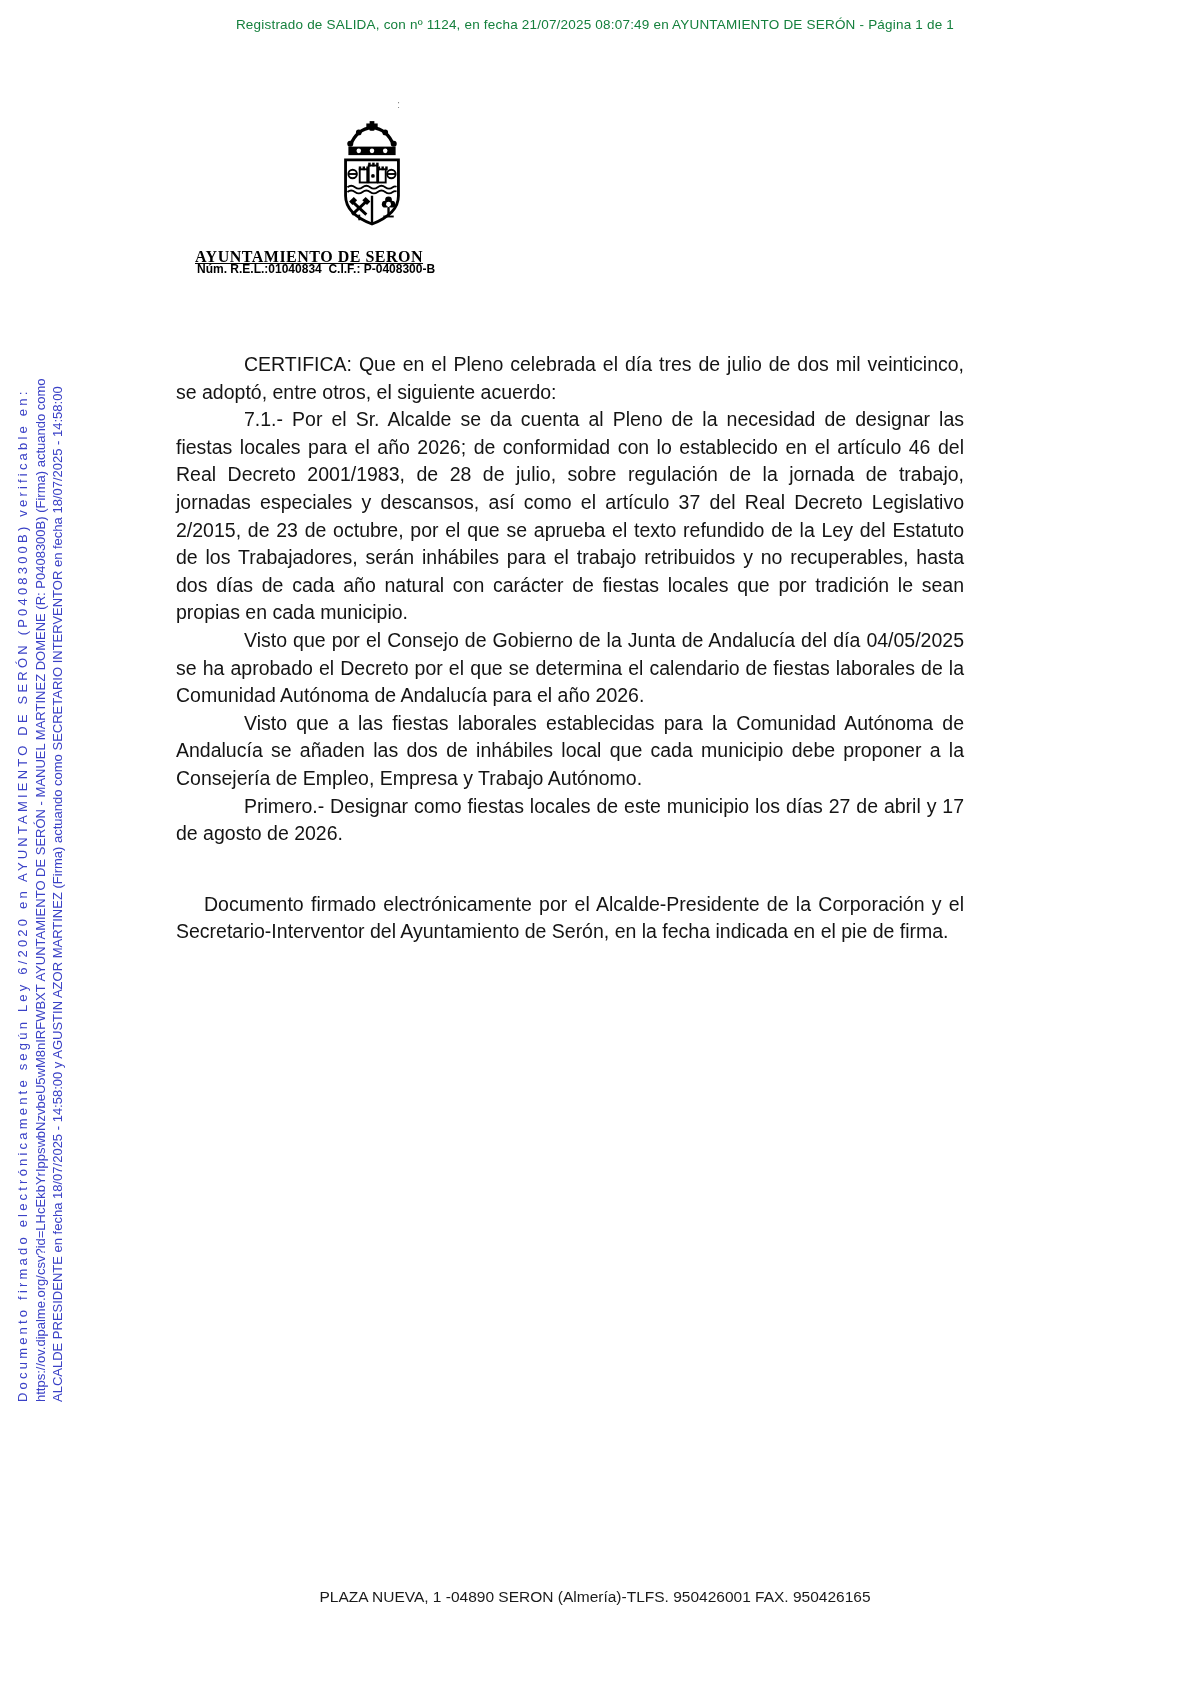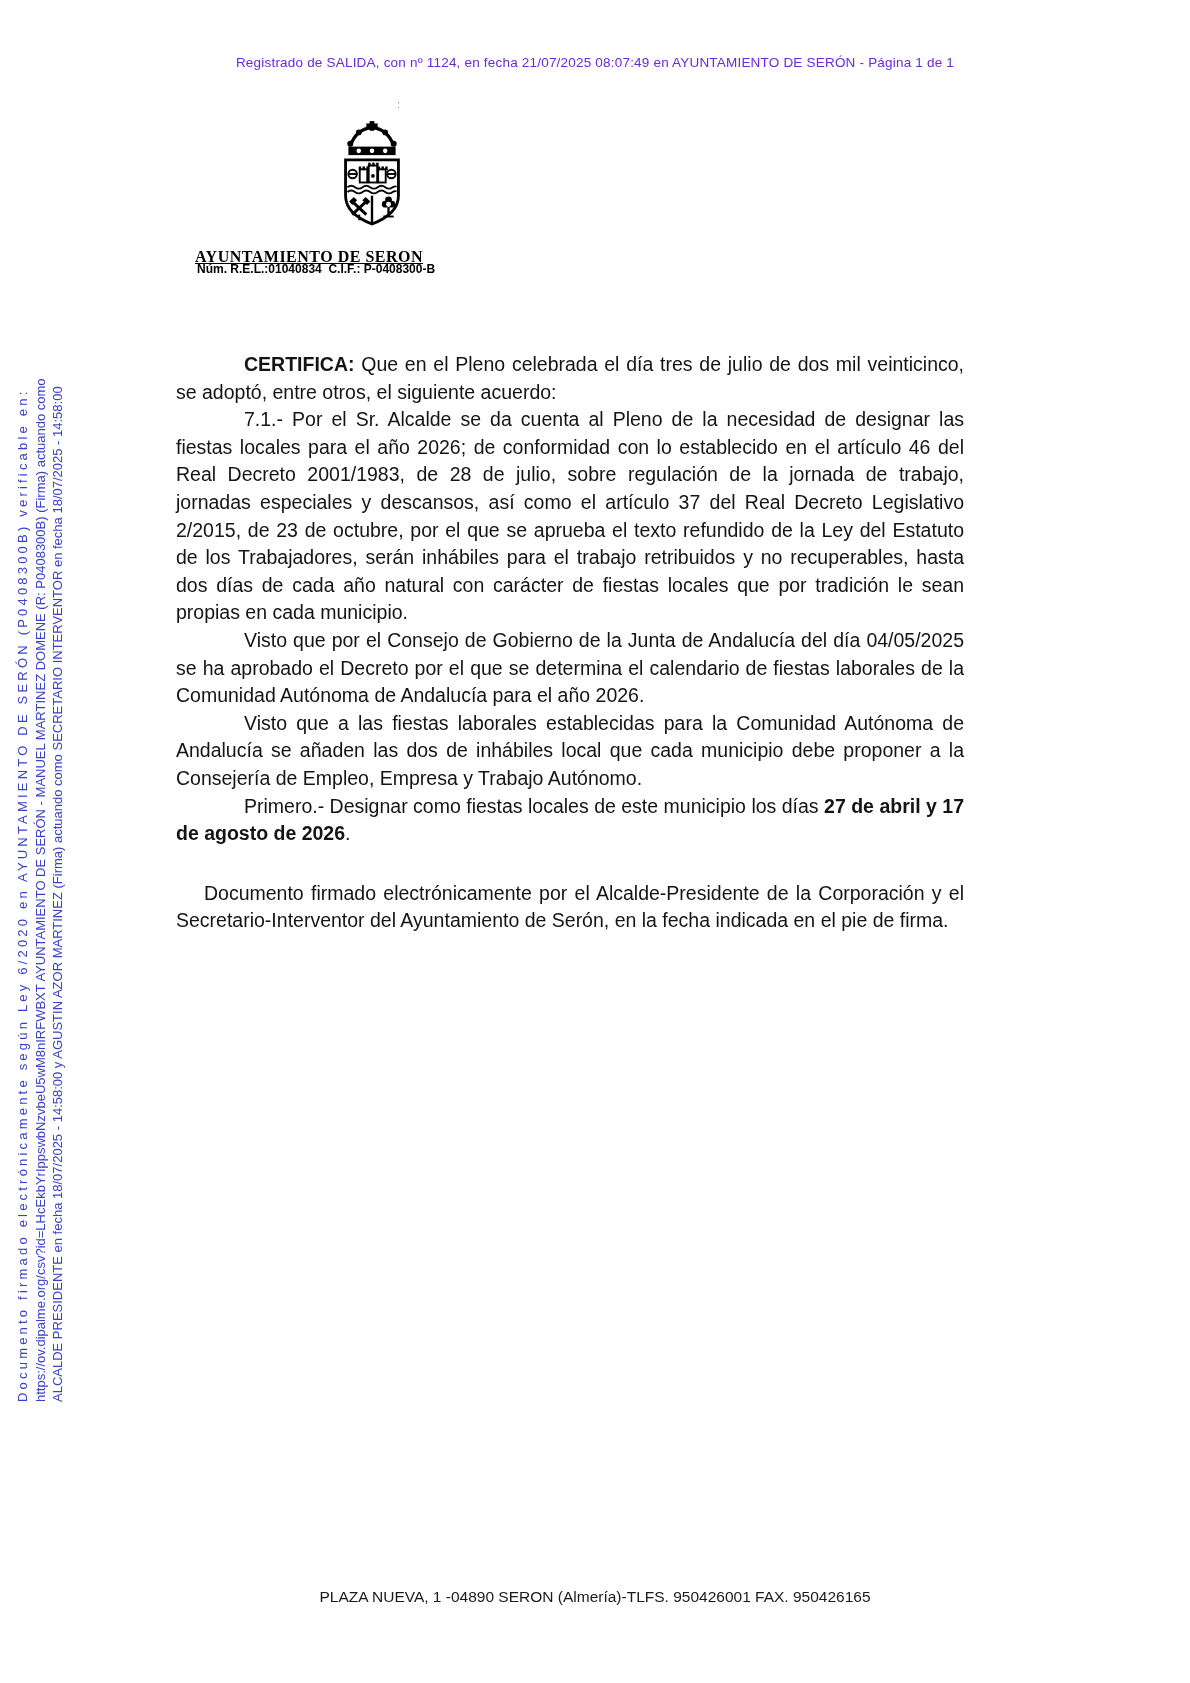--- a/index.html
+++ b/index.html
@@ -8,21 +8,21 @@
     width:1190px;height:1683px;
     background:#ffffff;
     font-family:"Liberation Sans", sans-serif;
     color:#111;
     overflow:hidden;
     margin:0 auto;
   }
   .reg-header{
     position:absolute;top:17px;left:0;width:100%;
     text-align:center;
-    font-size:13.5px;color:#6d28d9;letter-spacing:.2px;margin-top:38px;
+    font-size:13.5px;color:#15803d;letter-spacing:.2px;
   }
   
   .sig-strip{
     position:absolute;left:14px;top:1402px;
     width:1215px;
     transform:rotate(-90deg);
     transform-origin:0 0;
   }
   .sig-line{
     font-size:13px;line-height:17.5px;color:#3a41c6;
@@ -45,22 +45,22 @@
     font-size:11px;color:#8a8a8a;
   }
   
   .doc-body{
     position:absolute;left:176px;top:351px;width:788px;
     font-size:19.5px;line-height:27.6px;text-align:justify;
     color:#141414;
   }
   .doc-body p{margin:0;text-indent:68px;}
   .doc-body p.no-indent{text-indent:0;}
-  .doc-body p.closing{text-indent:28px;margin-top:32px;}
-  .b{font-weight:bold;}
+  .doc-body p.closing{text-indent:28px;margin-top:43px;}
+  .b{font-weight:normal;}
   .footer{
     position:absolute;top:1588px;left:0;width:100%;
     text-align:center;font-size:15.5px;color:#1a1a1a;
   }
   svg .ln{stroke:#000;fill:none;}
 </style>
 </head>
 <body>
 
 <div class="page">

